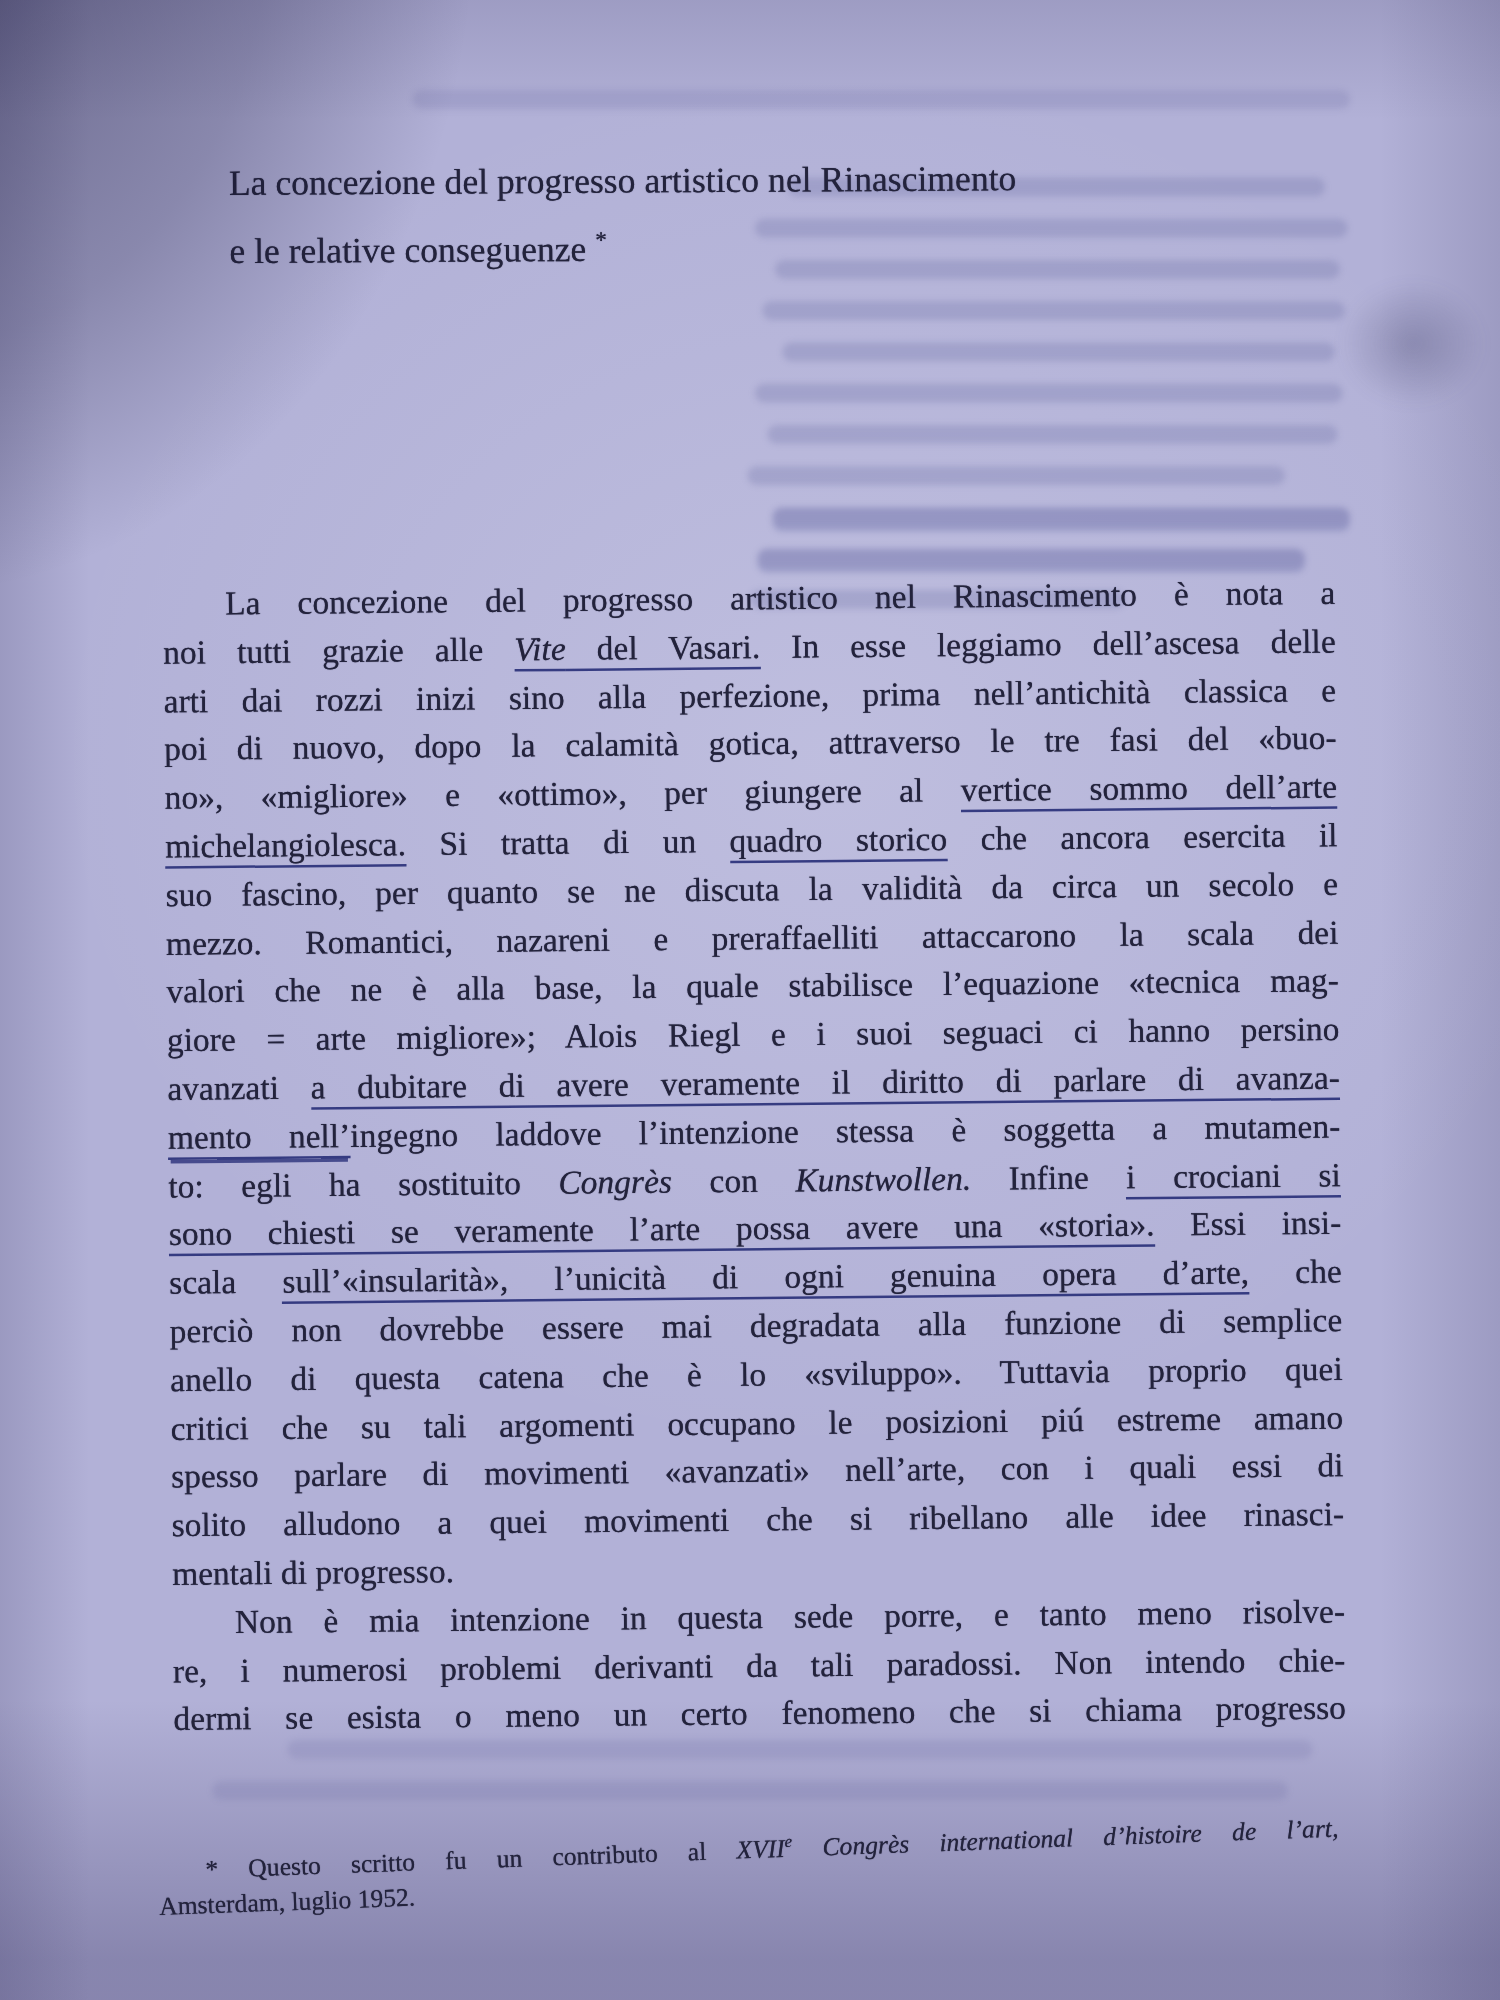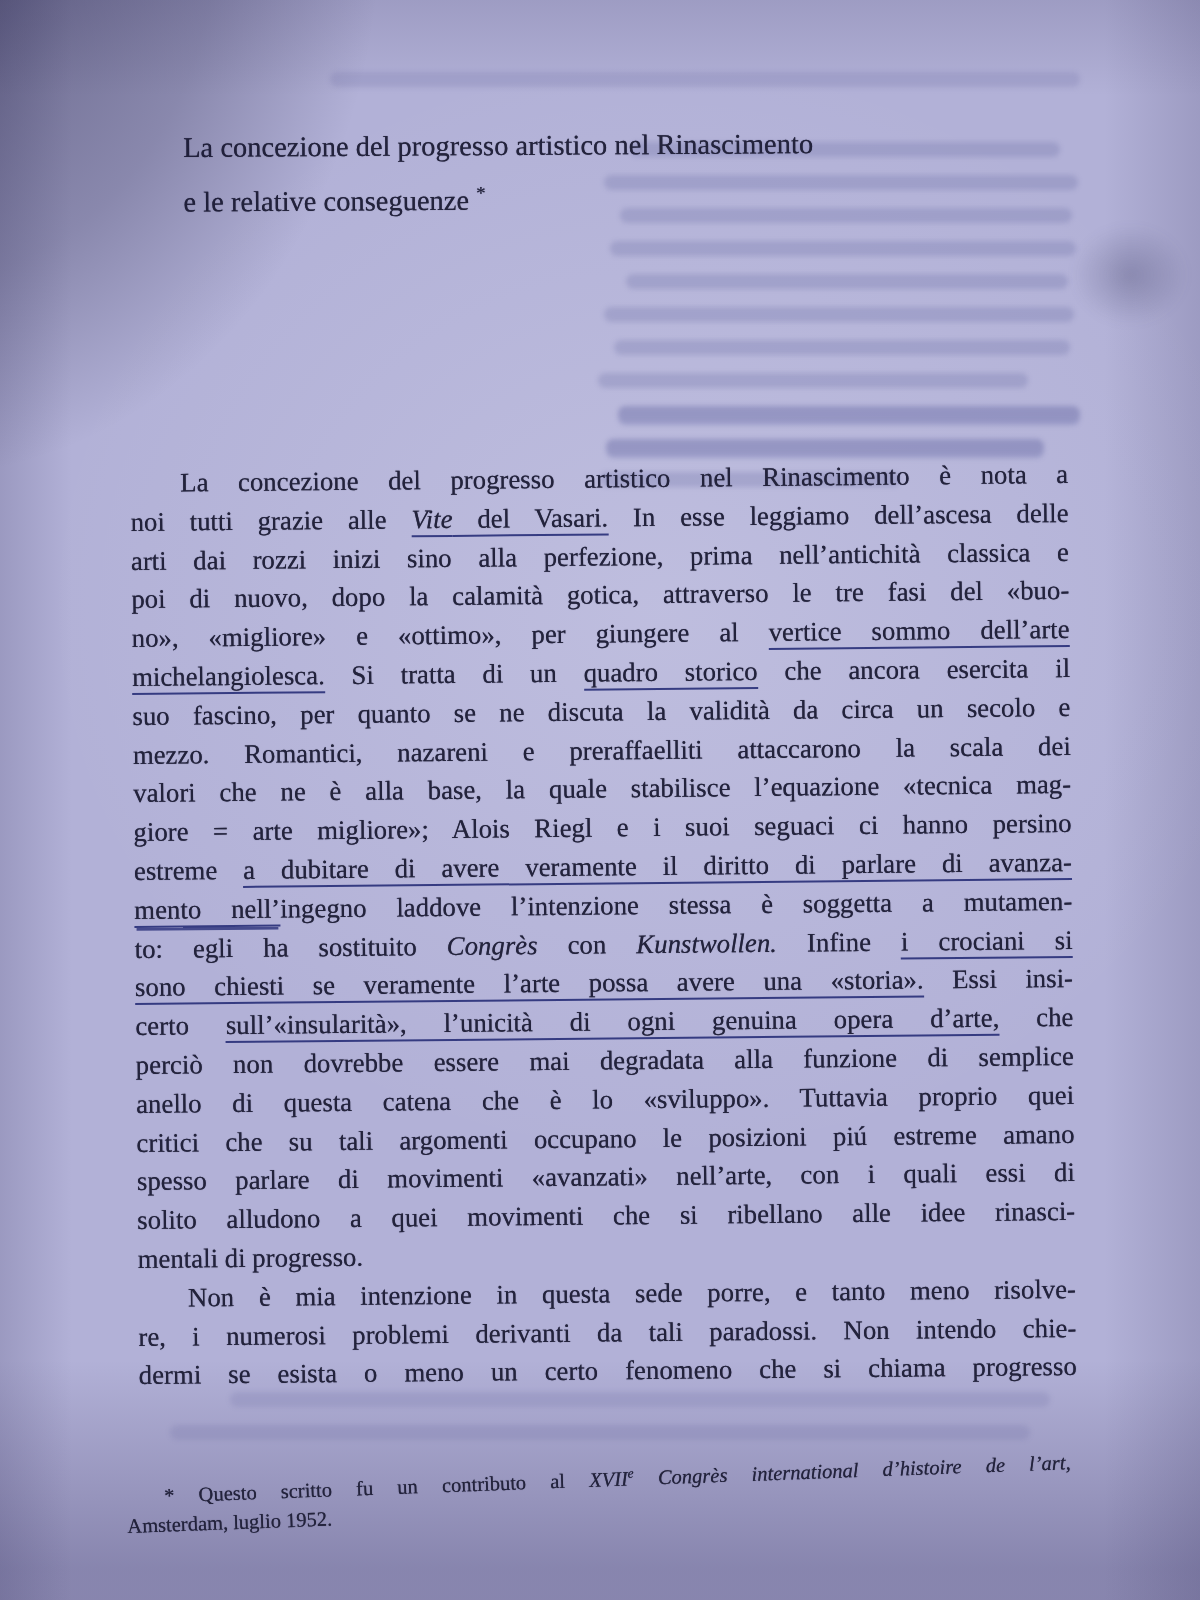--- a/index.html
+++ b/index.html
@@ -98,25 +98,25 @@
     <div class="line just ind"><span>La concezione del progresso artistico nel Rinascimento è nota a</span></div>
     <div class="line just"><span>noi tutti grazie alle </span><span class="pen it">Vite</span><span class="pen"> del Vasari.</span><span> In esse leggiamo dell’ascesa delle</span></div>
     <div class="line just"><span>arti dai rozzi inizi sino alla perfezione, prima nell’antichità classica e</span></div>
     <div class="line just"><span>poi di nuovo, dopo la calamità gotica, attraverso le tre fasi del «buo-</span></div>
     <div class="line just"><span>no», «migliore» e «ottimo», per giungere al </span><span class="pen">vertice sommo dell’arte</span></div>
     <div class="line just"><span class="pen">michelangiolesca.</span><span> Si tratta di un </span><span class="pen">quadro storico</span><span> che ancora esercita il</span></div>
     <div class="line just"><span>suo fascino, per quanto se ne discuta la validità da circa un secolo e</span></div>
     <div class="line just"><span>mezzo. Romantici, nazareni e preraffaelliti attaccarono la scala dei</span></div>
     <div class="line just"><span>valori che ne è alla base, la quale stabilisce l’equazione «tecnica mag-</span></div>
     <div class="line just"><span>giore = arte migliore»; Alois Riegl e i suoi seguaci ci hanno persino</span></div>
-    <div class="line just"><span>estreme </span><span class="pen">a dubitare di avere veramente il diritto di parlare di avanza-</span></div>
+    <div class="line just"><span>avanzati </span><span class="pen">a dubitare di avere veramente il diritto di parlare di avanza-</span></div>
     <div class="line just"><span class="pen pen2">mento nell’</span><span>ingegno laddove l’intenzione stessa è soggetta a mutamen-</span></div>
     <div class="line just"><span>to: egli ha sostituito </span><span class="it">Congrès</span><span> con </span><span class="it">Kunstwollen.</span><span> Infine </span><span class="pen">i crociani si</span></div>
     <div class="line just"><span class="pen">sono chiesti se veramente l’arte possa avere una «storia».</span><span> Essi insi-</span></div>
-    <div class="line just"><span>certo </span><span class="pen">sull’«insularità», l’unicità di ogni genuina opera d’arte,</span><span> che</span></div>
+    <div class="line just"><span>scala </span><span class="pen">sull’«insularità», l’unicità di ogni genuina opera d’arte,</span><span> che</span></div>
     <div class="line just"><span>perciò non dovrebbe essere mai degradata alla funzione di semplice</span></div>
     <div class="line just"><span>anello di questa catena che è lo «sviluppo». Tuttavia proprio quei</span></div>
     <div class="line just"><span>critici che su tali argomenti occupano le posizioni piú estreme amano</span></div>
     <div class="line just"><span>spesso parlare di movimenti «avanzati» nell’arte, con i quali essi di</span></div>
     <div class="line just"><span>solito alludono a quei movimenti che si ribellano alle idee rinasci-</span></div>
     <div class="line"><span>mentali di progresso.</span></div>
     <div class="line just ind"><span>Non è mia intenzione in questa sede porre, e tanto meno risolve-</span></div>
     <div class="line just"><span>re, i numerosi problemi derivanti da tali paradossi. Non intendo chie-</span></div>
     <div class="line just"><span>dermi se esista o meno un certo fenomeno che si chiama progresso</span></div>
   </div>

